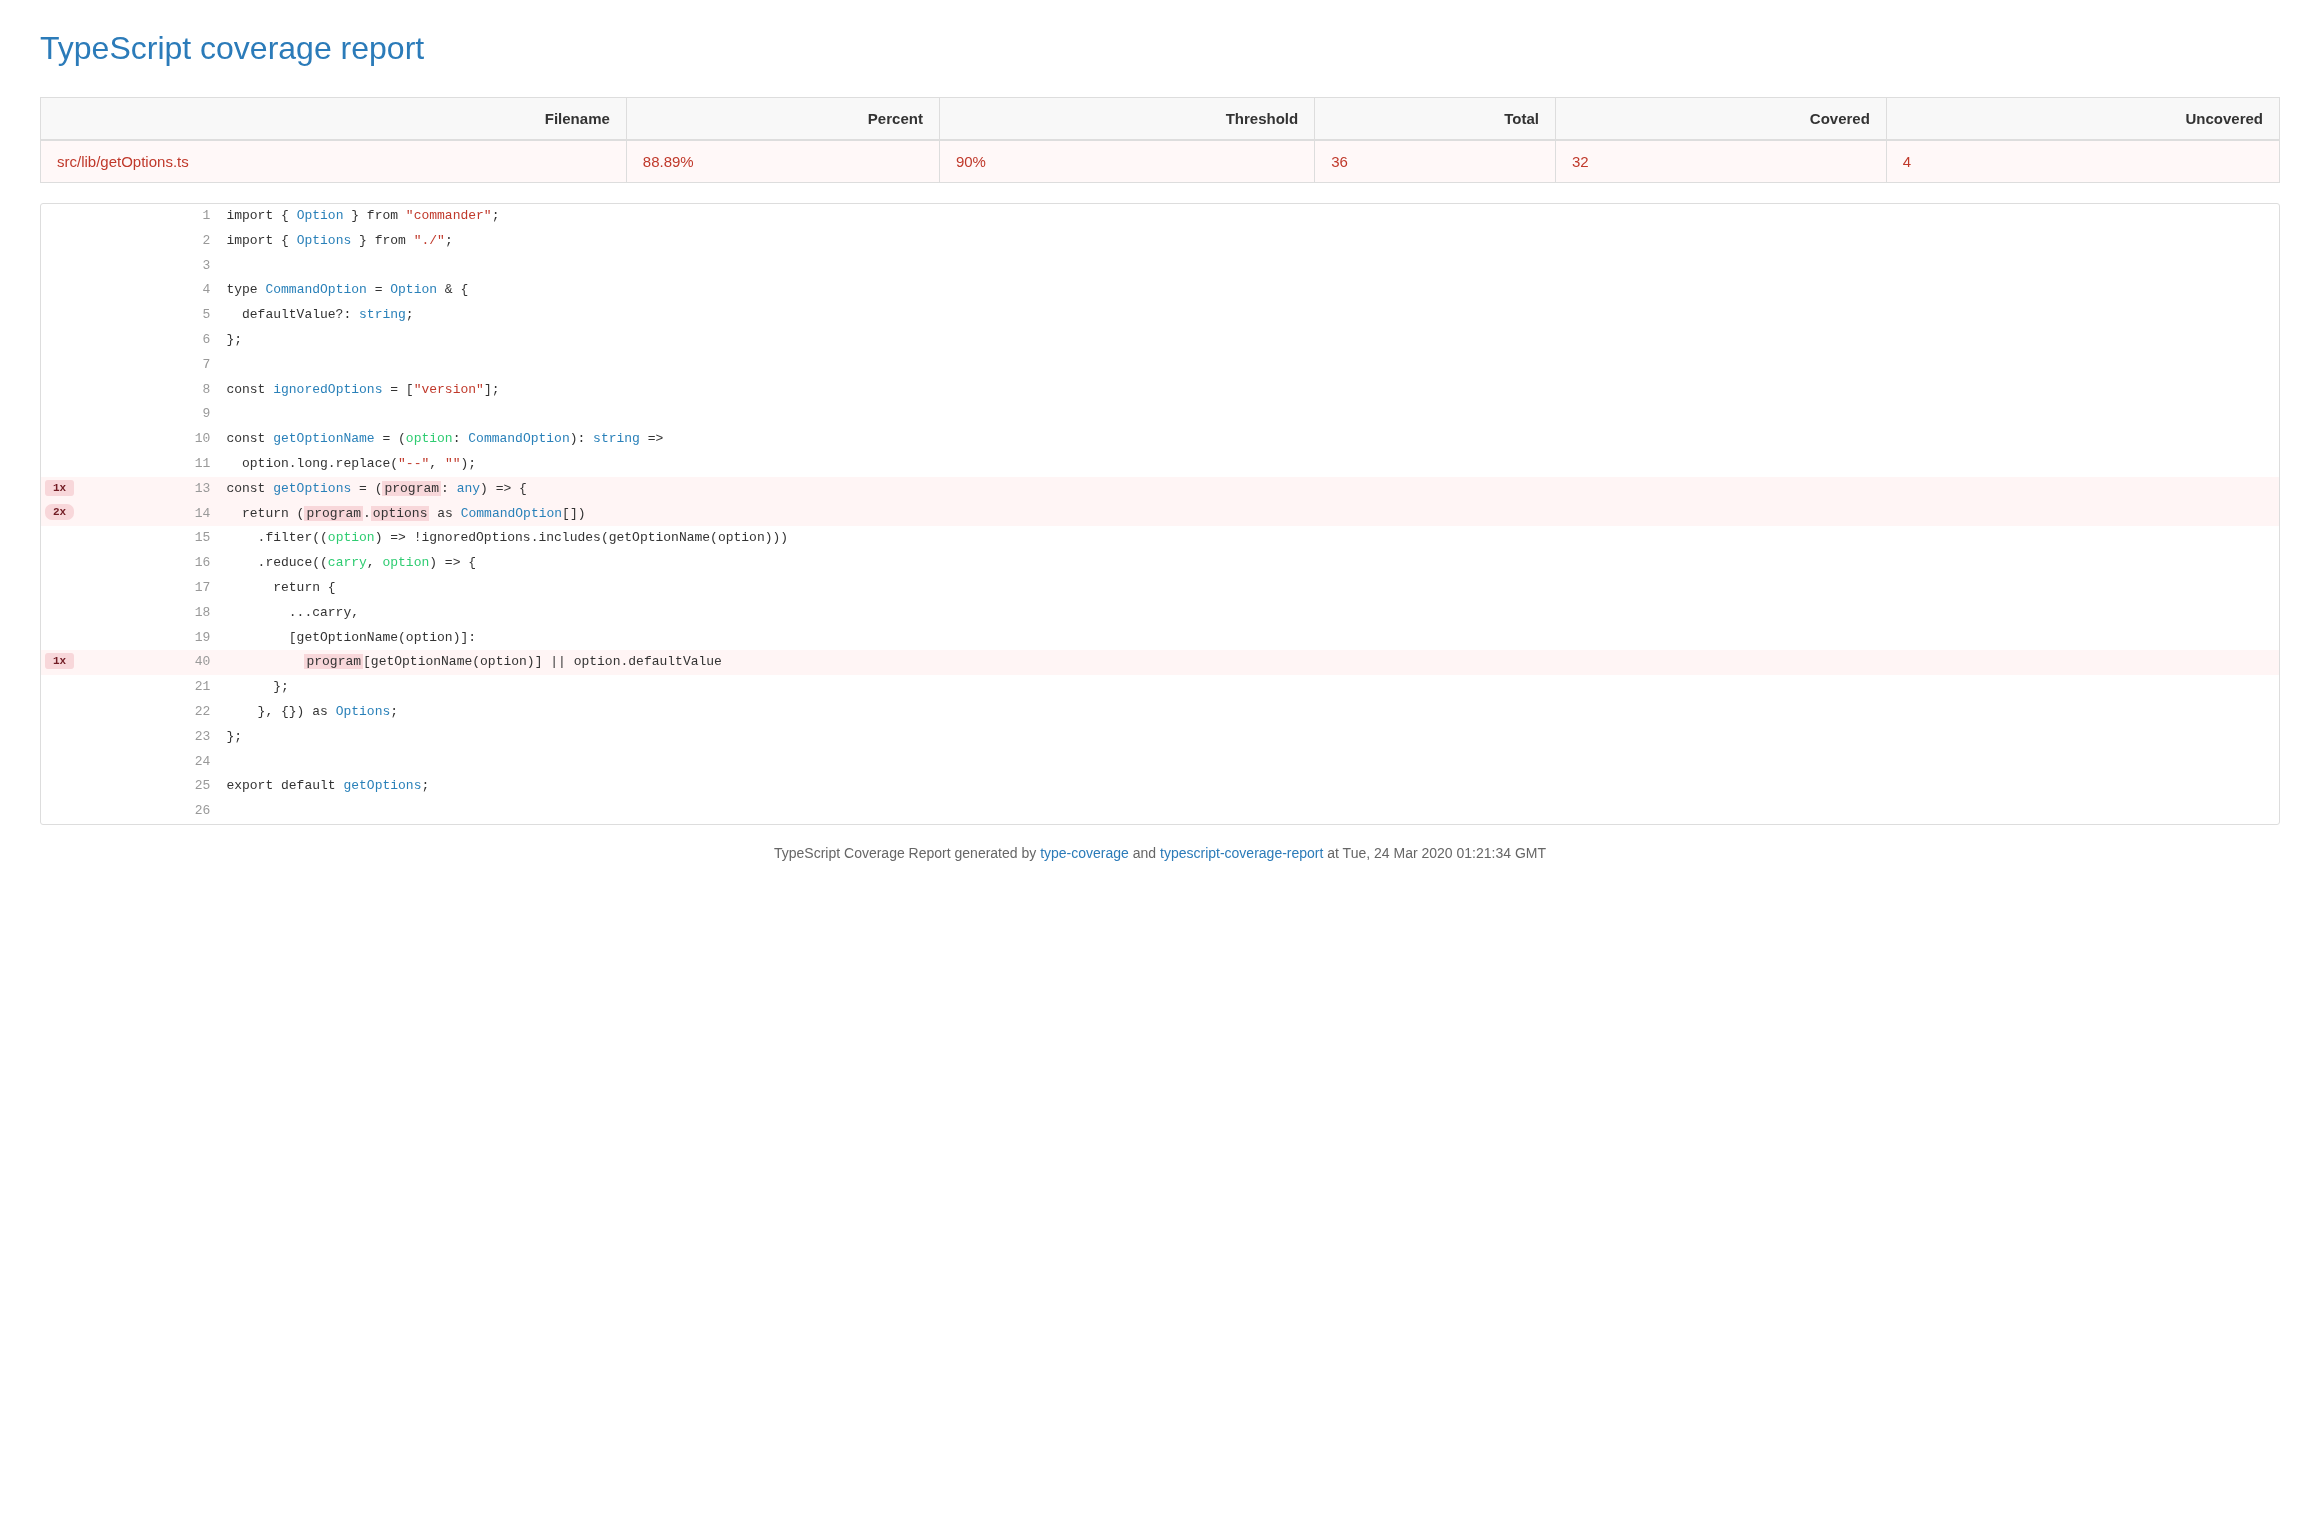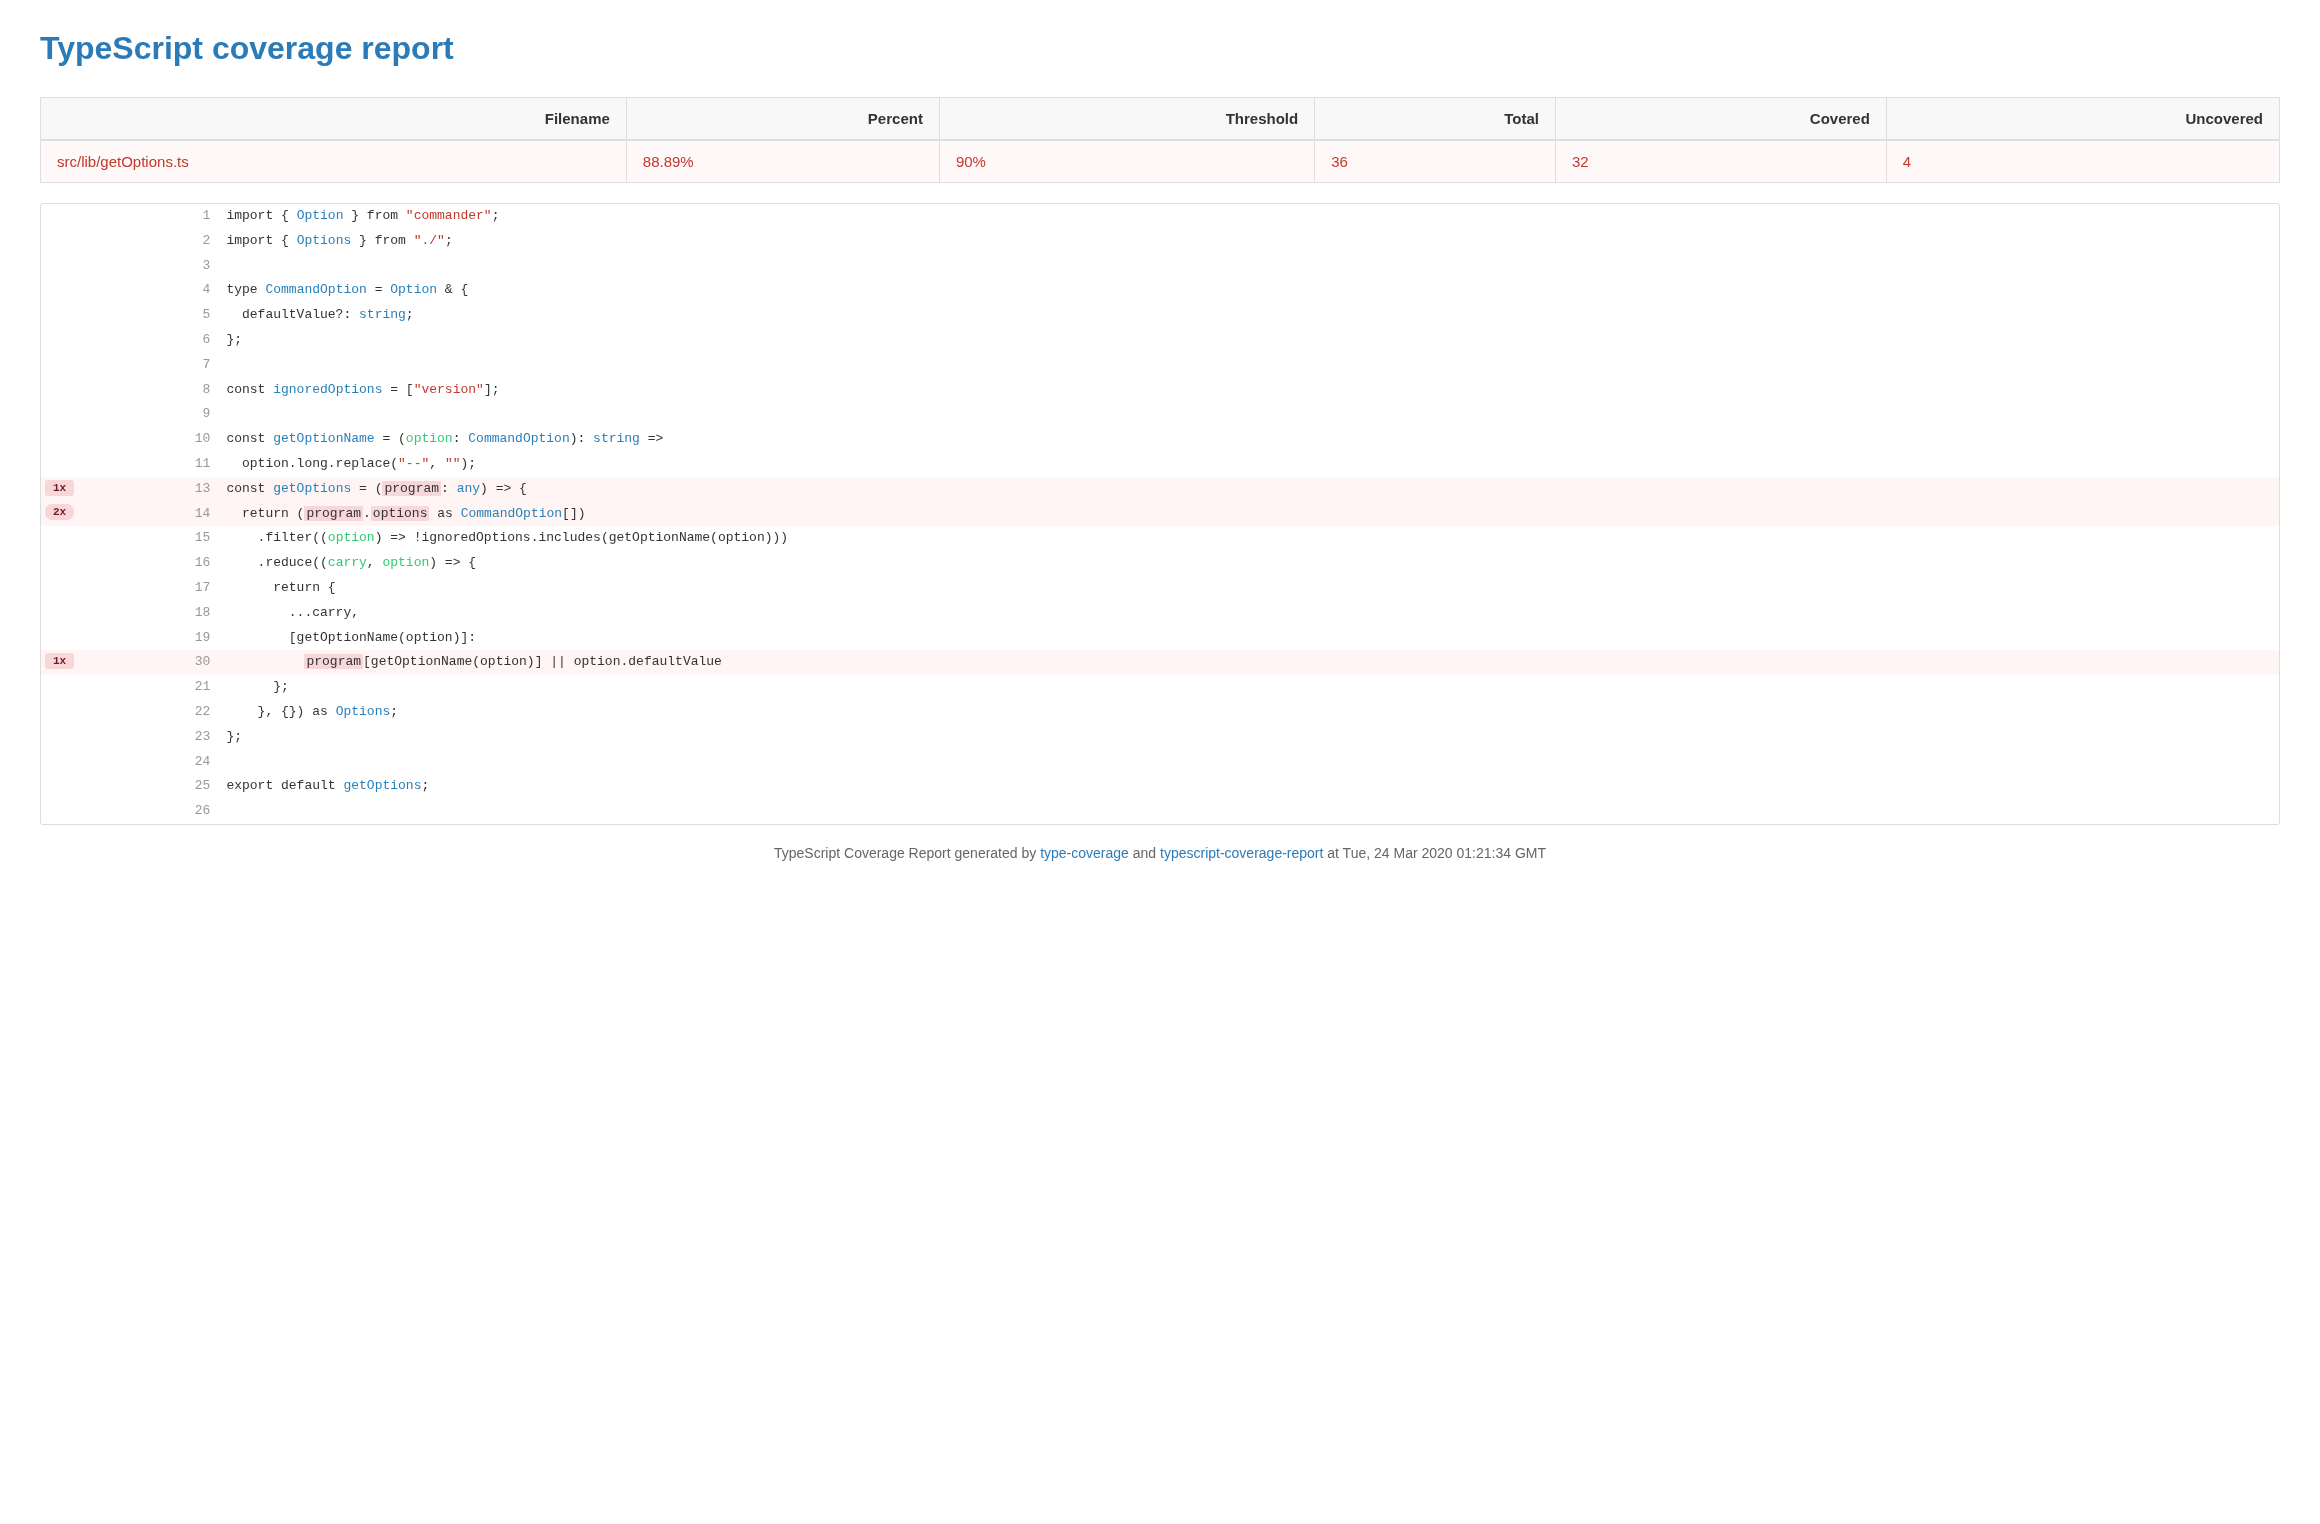--- a/index.html
+++ b/index.html
@@ -6,21 +6,21 @@
     body {
       font-family: -apple-system, BlinkMacSystemFont, 'Segoe UI', Helvetica, Arial, sans-serif;
       background: #fff;
       color: #333;
       font-size: 15px;
       padding: 30px 40px;
     }
     h1 {
       color: #2b7bb9;
       font-size: 32px;
-      font-weight: 700;
+      font-weight: 400;
       margin-bottom: 30px;
     }
     
     .coverage-table {
       width: 100%;
       border-collapse: collapse;
       border: 1px solid #ddd;
       margin-bottom: 20px;
     }
     .coverage-table th {
@@ -265,21 +265,21 @@
       <tr>
         <td class="badge-cell"></td>
         <td class="line-num">19</td>
         <td class="line-code"><span class="imp">        [getOptionName(option)]:</span></td>
       </tr>
 
       <tr style="background:#fff5f5;">
         <td class="badge-cell">
           <span class="line-badge badge-1x">1x</span>
         </td>
-        <td class="line-num">30</td>
+        <td class="line-num">40</td>
         <td class="line-code"><span class="imp">          </span><span class="highlight-program">program</span><span class="imp">[getOptionName(option)] || option.defaultValue</span></td>
       </tr>
 
       <tr>
         <td class="badge-cell"></td>
         <td class="line-num">21</td>
         <td class="line-code"><span class="imp">      };</span></td>
       </tr>
 
       <tr>

